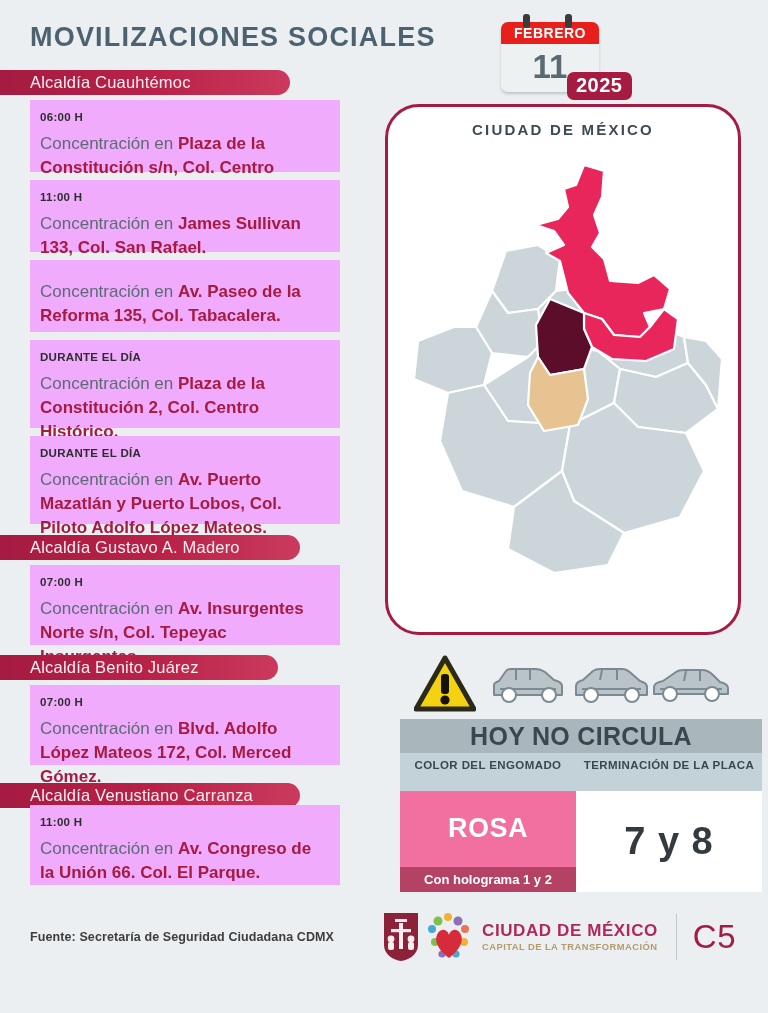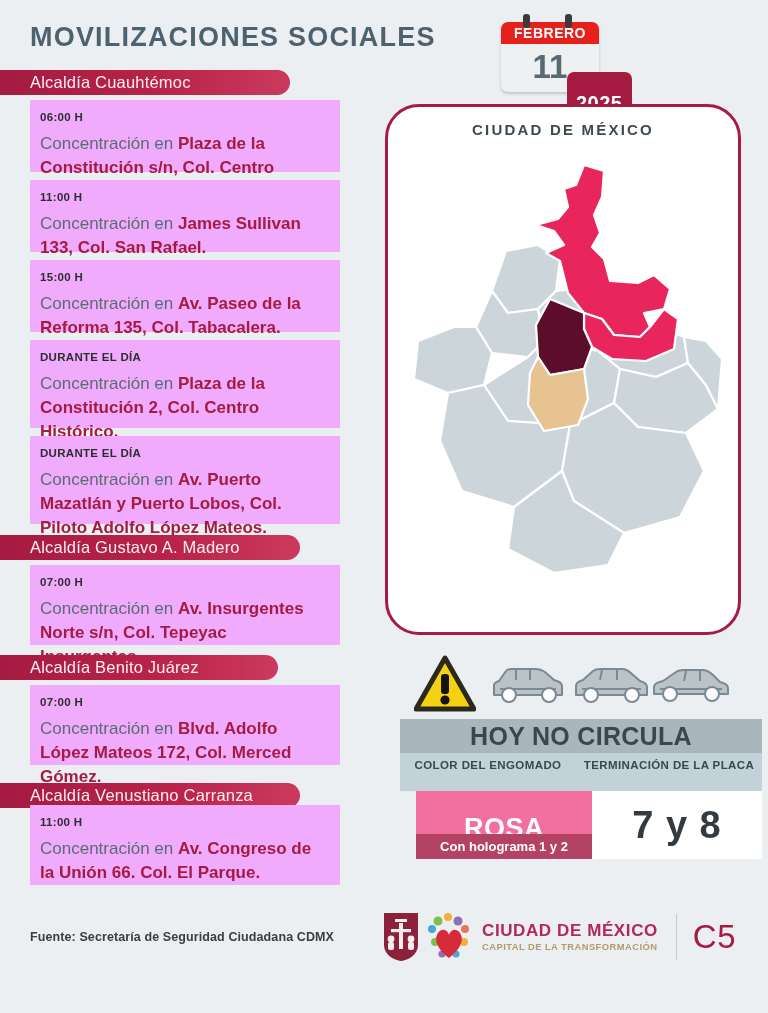--- a/index.html
+++ b/index.html
@@ -25,21 +25,21 @@
   
   .calendar{position:absolute;left:501px;top:14px;width:98px;height:78px;}
   .cal-ring{position:absolute;width:7px;height:14px;border-radius:3px;background:#3b3b3b;top:0;z-index:3;}
   .cal-ring.l{left:22px;} .cal-ring.r{left:64px;}
   .cal-body{position:absolute;top:8px;left:0;width:98px;height:70px;
     border-radius:7px;background:#eef1f2;box-shadow:0 2px 3px rgba(0,0,0,.18);overflow:hidden;}
   .cal-month{height:22px;background:#e8201c;color:#fff;font-size:14px;font-weight:bold;
     text-align:center;line-height:22px;letter-spacing:.5px;}
   .cal-day{height:56px;line-height:46px;text-align:center;font-size:33px;font-weight:bold;color:#5a6a72;}
   .cal-year{position:absolute;left:66px;top:58px;background:#a51b41;color:#fff;
-    font-size:20px;font-weight:bold;padding:20px 9px 3px;border-radius:7px;letter-spacing:.5px;}
+    font-size:20px;font-weight:bold;padding:2px 9px 3px;border-radius:7px;letter-spacing:.5px;}
 
   
   .alc-bar{
     position:absolute;left:0;height:25px;
     background:linear-gradient(90deg,#a51b41 0%,#ba2248 55%,#cb3a5e 100%);
     border-top-right-radius:13px;border-bottom-right-radius:13px;
     color:#fdf0f3;font-size:16.5px;line-height:25px;
     padding-left:30px;box-sizing:border-box;
     letter-spacing:.2px;
   }
@@ -61,21 +61,21 @@
   .hnc{position:absolute;left:378px;top:653px;width:362px;padding-left:22px;}
   .hnc-top{position:relative;height:66px;}
   .warn{position:absolute;left:14px;top:2px;width:62px;height:58px;}
   .cars{position:absolute;left:86px;top:8px;}
   .hnc-title{height:34px;background:#a9b7bc;color:#39474f;
     font-size:25px;font-weight:bold;text-align:center;line-height:34px;letter-spacing:.3px;}
   .hnc-heads{height:38px;background:#c3d2d8;display:flex;}
   .hnc-heads div{flex:1;text-align:center;font-size:11.5px;font-weight:bold;
     color:#39474f;line-height:1.28;padding-top:5px;letter-spacing:.4px;box-sizing:border-box;}
   .hnc-heads .h-left{flex:0 0 176px;}
-  .hnc-body{display:flex;height:68px;margin-left:16px;}
+  .hnc-body{display:flex;height:101px;}
   .hnc-color{flex:0 0 176px;position:relative;background:#f2709f;}
   .hnc-color .cname{position:absolute;left:0;right:0;top:22px;text-align:center;
     color:#fff;font-size:27px;font-weight:bold;letter-spacing:.5px;}
   .hnc-holo{position:absolute;left:0;right:0;bottom:0;height:25px;background:#b44264;
     color:#fff;font-size:13px;font-weight:bold;text-align:center;line-height:25px;}
   .hnc-plate{flex:1;background:#fff;display:flex;align-items:center;justify-content:center;
     font-size:38px;font-weight:bold;color:#333b40;letter-spacing:1px;}
 
   
   .footer-source{position:absolute;left:30px;top:930px;font-size:12.5px;color:#3d3d3d;
@@ -110,21 +110,20 @@
       <div class="alc-bar" style="top: 70px; width: 290px;">Alcaldía Cuauhtémoc</div>
       <div class="card" style="top: 100px; height: 72px; width: 310px;">
         <div class="time">06:00 H</div>
         <div class="desc"><span>Concentración en </span><b>Plaza de la Constitución s/n, Col. Centro Histórico.</b></div>
       </div>
       <div class="card" style="top: 180px; height: 72px; width: 310px;">
         <div class="time">11:00 H</div>
         <div class="desc"><span>Concentración en </span><b>James Sullivan 133, Col. San Rafael.</b></div>
       </div>
       <div class="card" style="top: 260px; height: 72px; width: 310px;">
-        <div class="time">15:00 H</div>
         <div class="desc"><span>Concentración en </span><b>Av. Paseo de la Reforma 135, Col. Tabacalera.</b></div>
       </div>
       <div class="card" style="top: 340px; height: 88px; width: 310px;">
         <div class="time">DURANTE EL DÍA</div>
         <div class="desc"><span>Concentración en </span><b>Plaza de la Constitución 2, Col. Centro Histórico.</b></div>
       </div>
       <div class="card" style="top: 436px; height: 88px; width: 310px;">
         <div class="time">DURANTE EL DÍA</div>
         <div class="desc"><span>Concentración en </span><b>Av. Puerto Mazatlán y Puerto Lobos, Col. Piloto Adolfo López Mateos.</b></div>
       </div>

